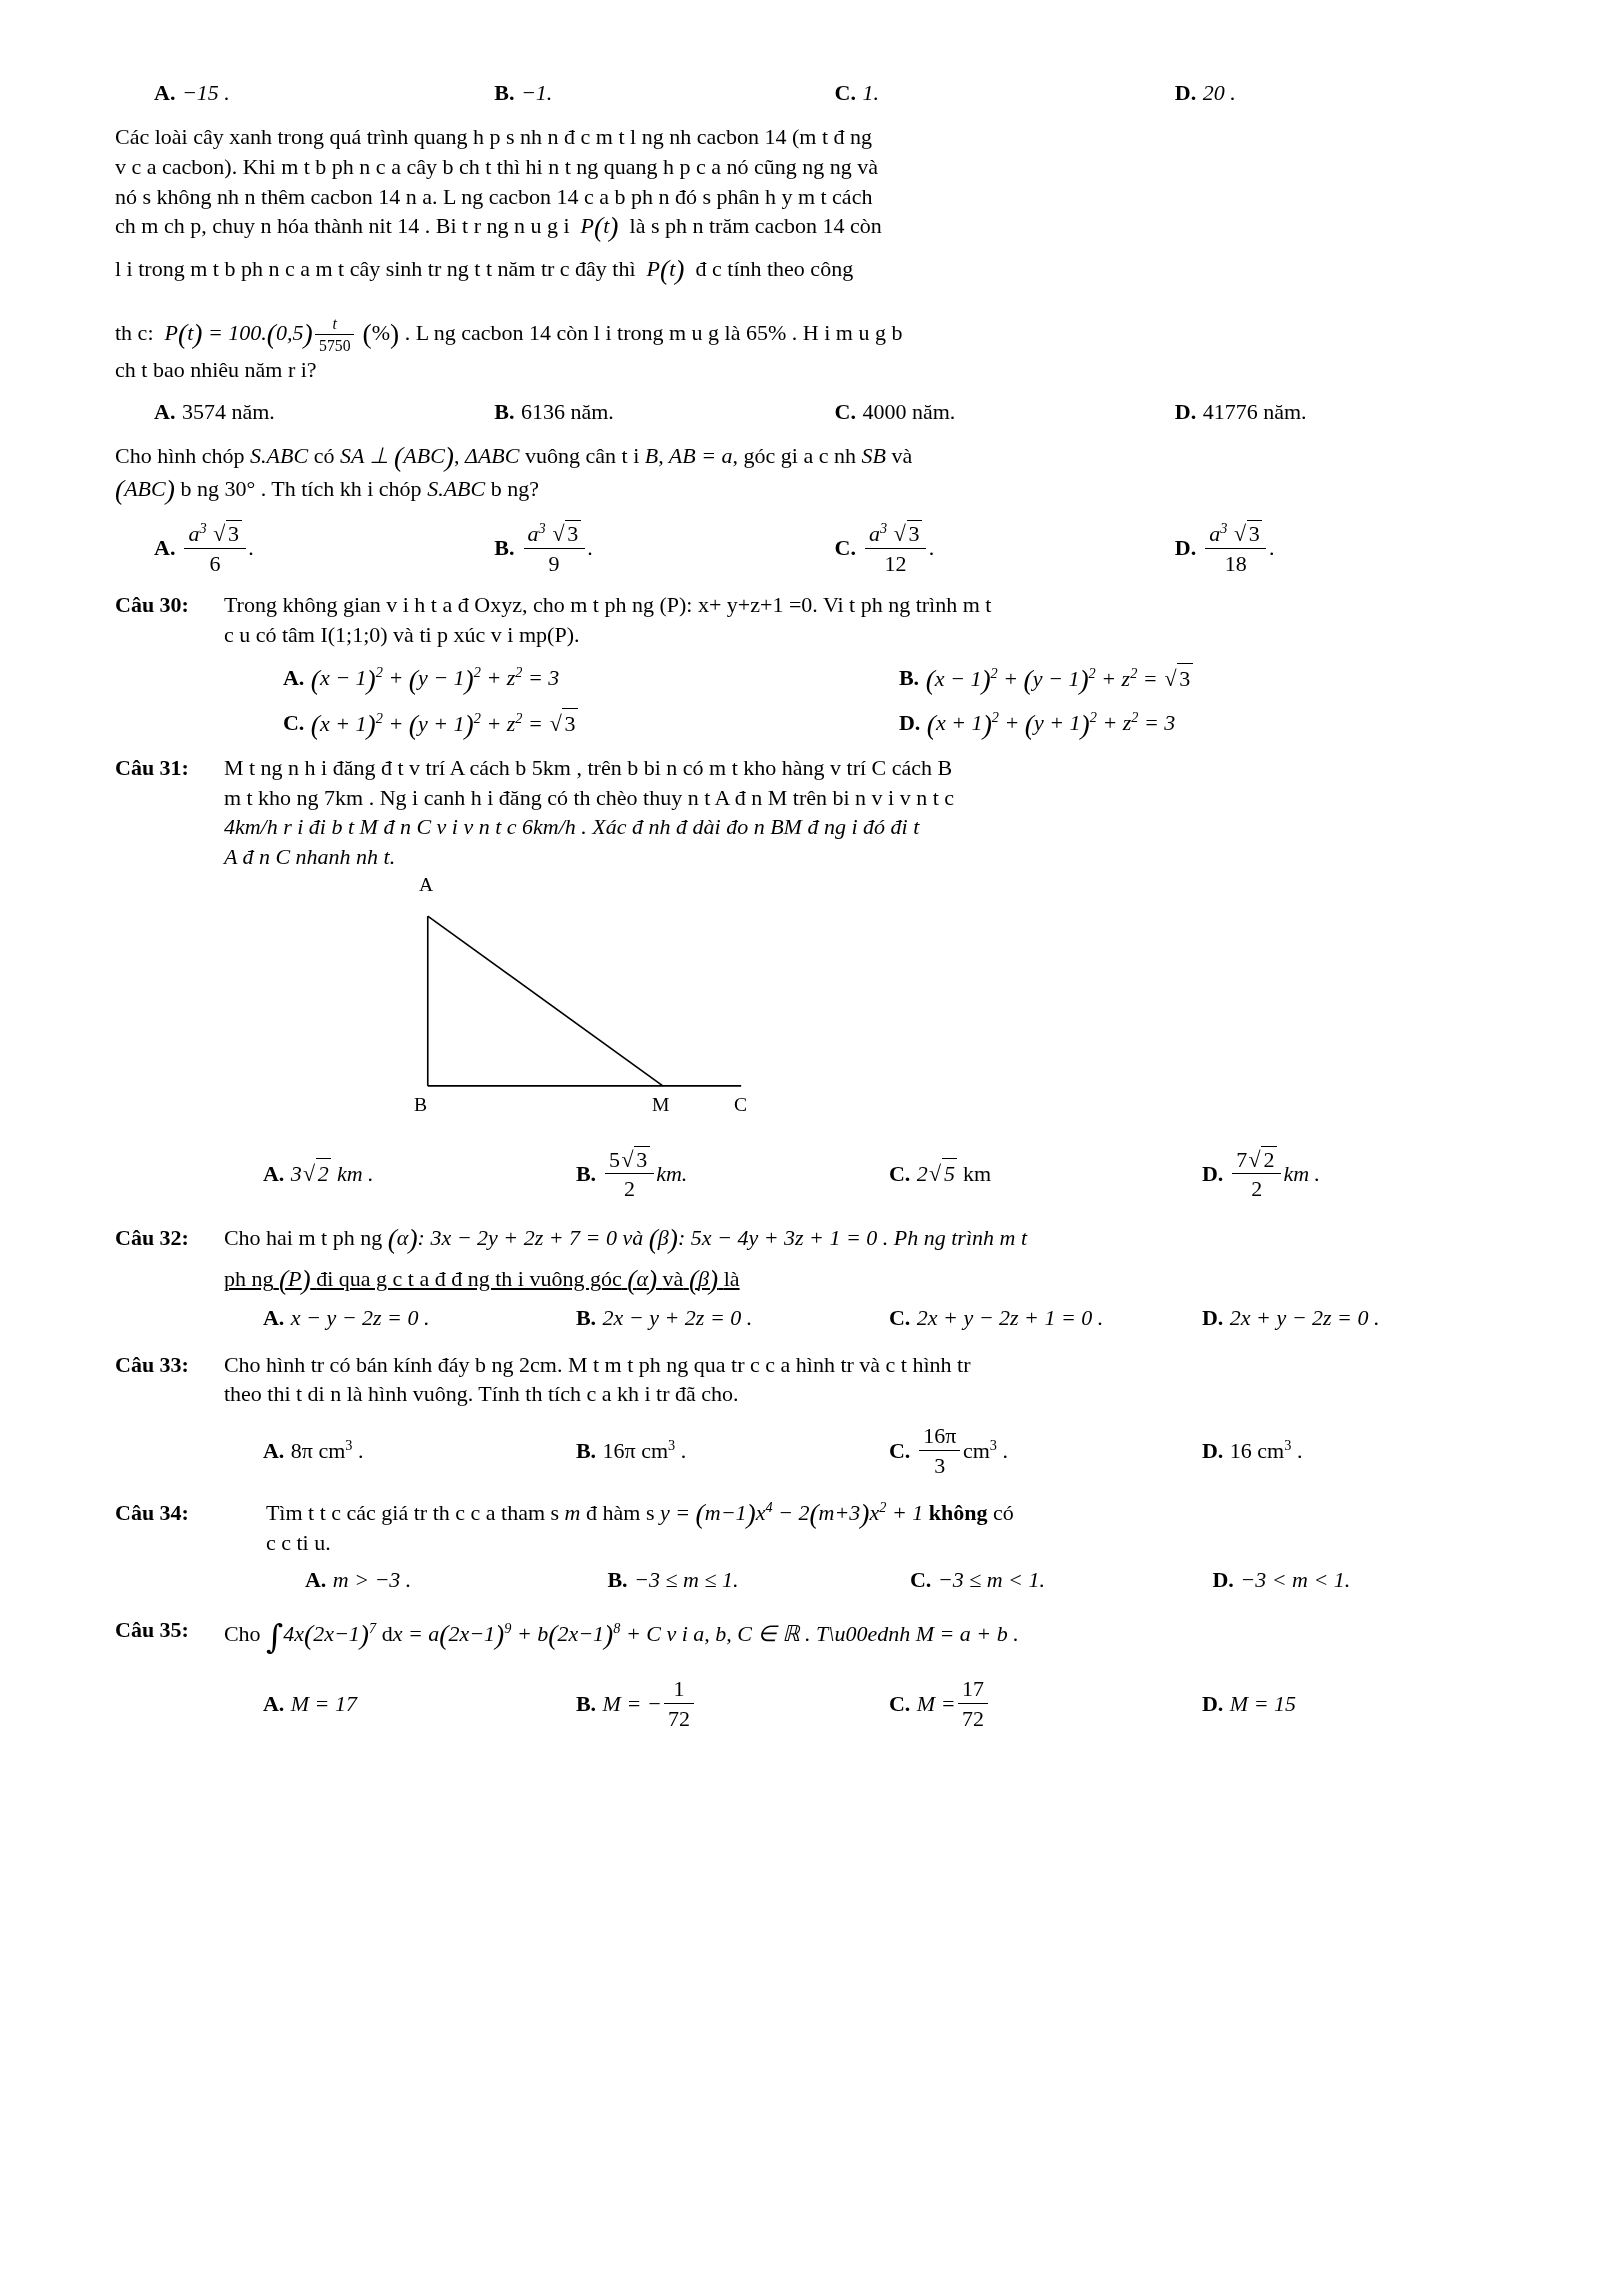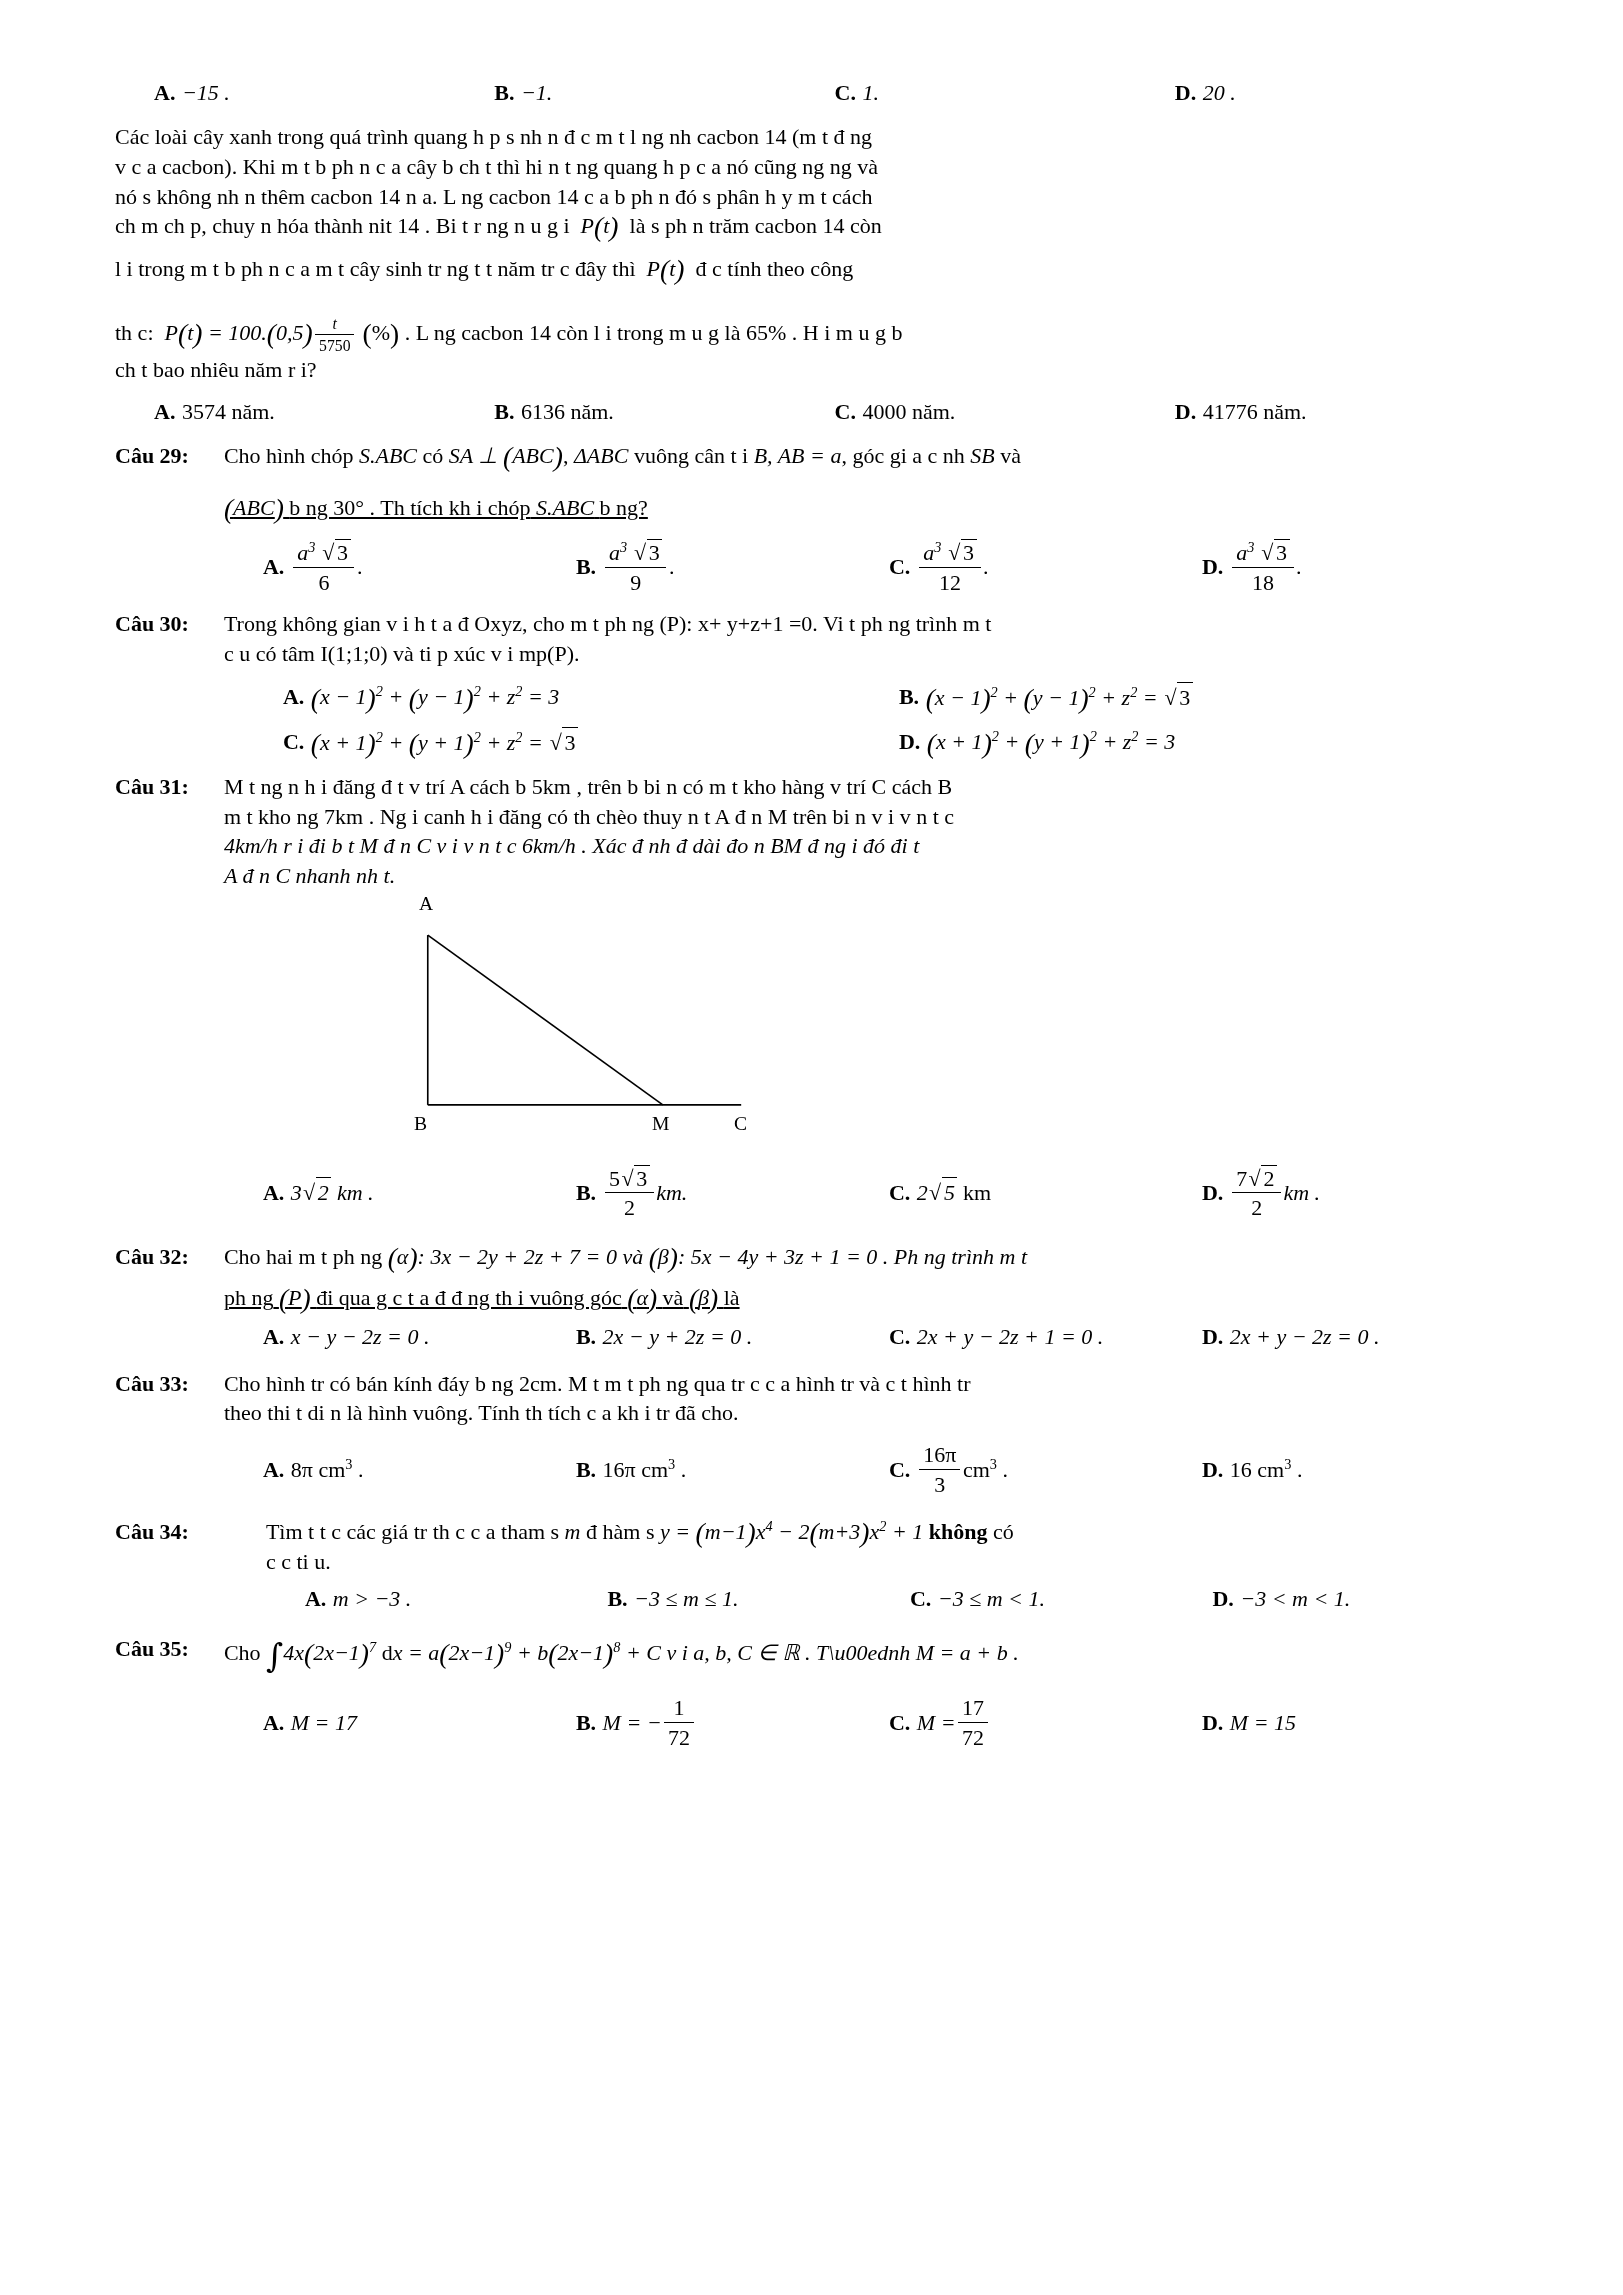--- a/index.html
+++ b/index.html
@@ -182,34 +182,33 @@
           </div>
           <div class="opt">
             <span class="opt-letter">D.</span>
             <span>41776 năm.</span>
           </div>
         </div>
       </div>
     </div>
 
     <div class="q">
-      <div class="q-label">Câu 29:</div>
       <div class="q-body">
         <div class="para">
           <span>Cho hình chóp</span>
           <span class="mi">S.ABC</span>
           <span>có</span>
           <span class="mi">SA ⊥ <span class="bigp">(</span>ABC<span class="bigp">)</span></span><span>,</span>
           <span class="mi">ΔABC</span>
           <span>vuông cân t i</span>
           <span class="mi">B, AB = a</span><span>, góc gi a c nh</span>
           <span class="mi">SB</span>
           <span>và</span>
         </div>
-        <div class="para" style="margin-top:23px;text-decoration:underline;">
+        <div class="para" style="margin-top:4px;">
           <span class="mi"><span class="bigp">(</span>ABC<span class="bigp">)</span></span>
           <span>b ng 30° . Th  tích kh i chóp</span>
           <span class="mi">S.ABC</span>
           <span>b ng?</span>
         </div>
 
         <div class="opts opt-4 pad-left-60" style="margin-top:15.7px;">
           <div class="opt">
             <span class="opt-letter">A.</span>
             <span class="frac">

